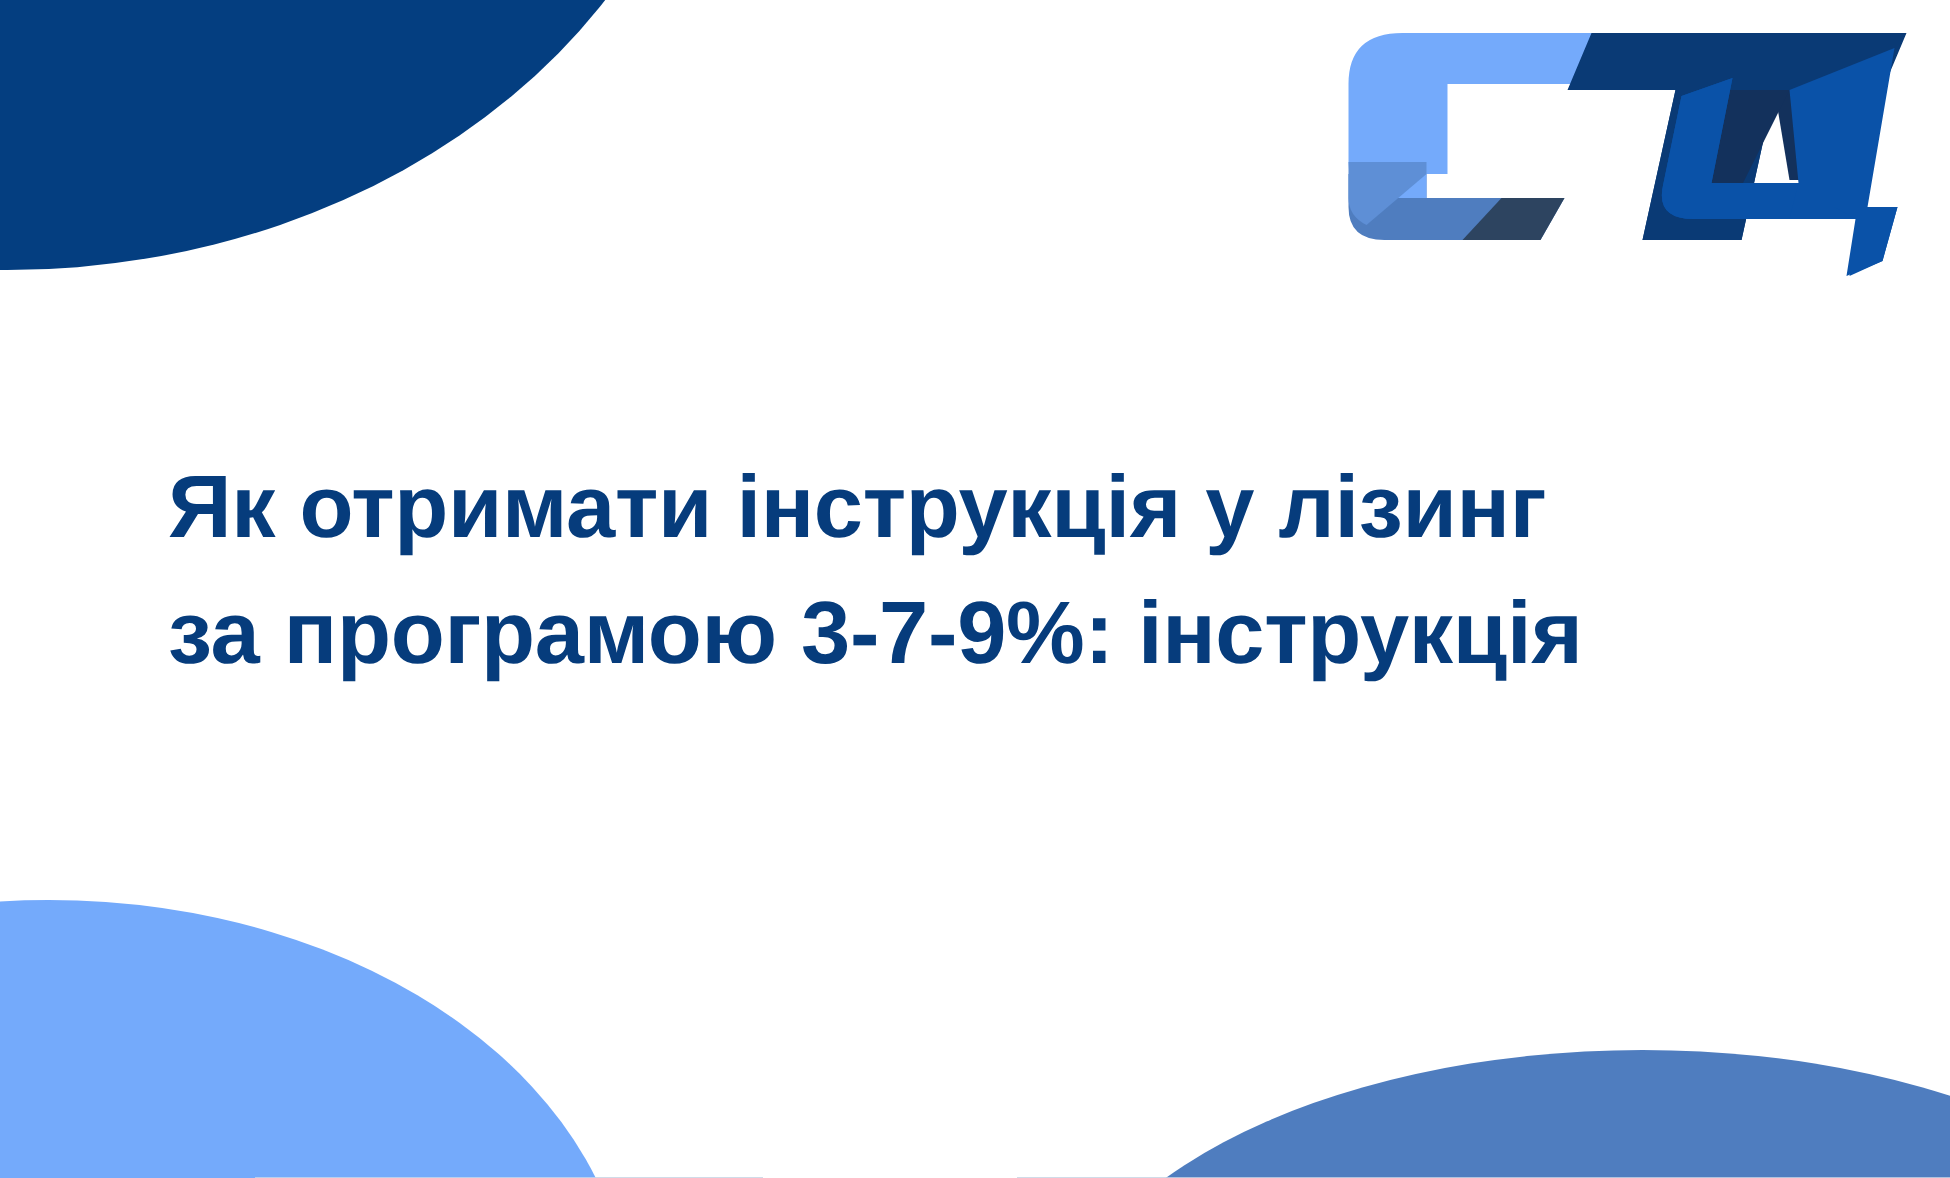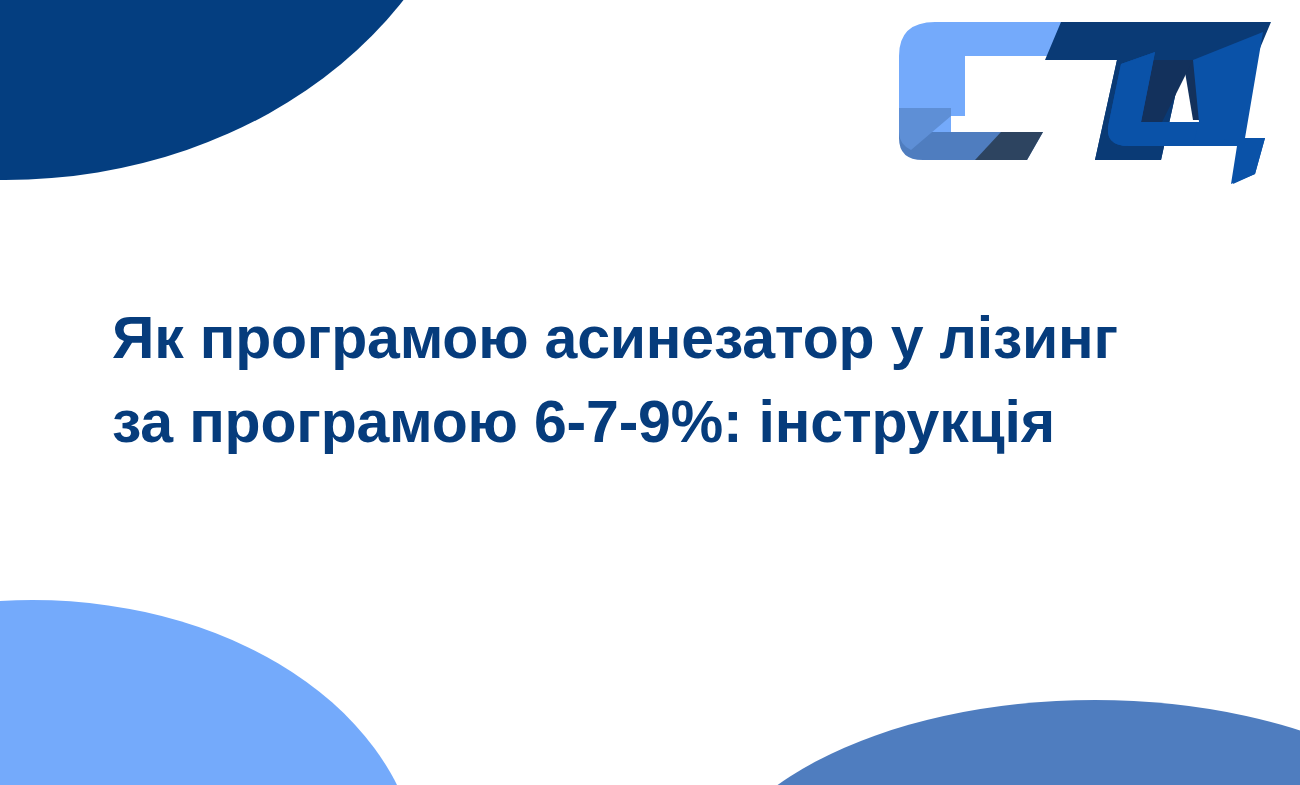--- a/index.html
+++ b/index.html
@@ -109,17 +109,17 @@
                L348 134 L236 134 Q210 134 216 110 L228 52
                L262 40 L248 110 L306 110 Z" fill="#0a52a8"></path>
       <path d="M228 52 L262 40 L248 110 L306 110 L300 134
                L236 134 Q210 134 216 110 Z" fill="#0a52a8"></path>
 
       <path d="M330 126 L372 126 L362 162 L338 172 L344 134 Z" fill="#0a52a8"></path>
     </svg>
   </div>
 
   <div id="headline">
-    <span class="headline-line">Як програмою асинезатор у лізинг</span>
-    <span class="headline-line">за програмою 6-7-9%: інструкція</span>
+    <span class="headline-line">Як отримати інструкція у лізинг</span>
+    <span class="headline-line">за програмою 3-7-9%: інструкція</span>
   </div>
 
 </div>
 
 </body></html>

